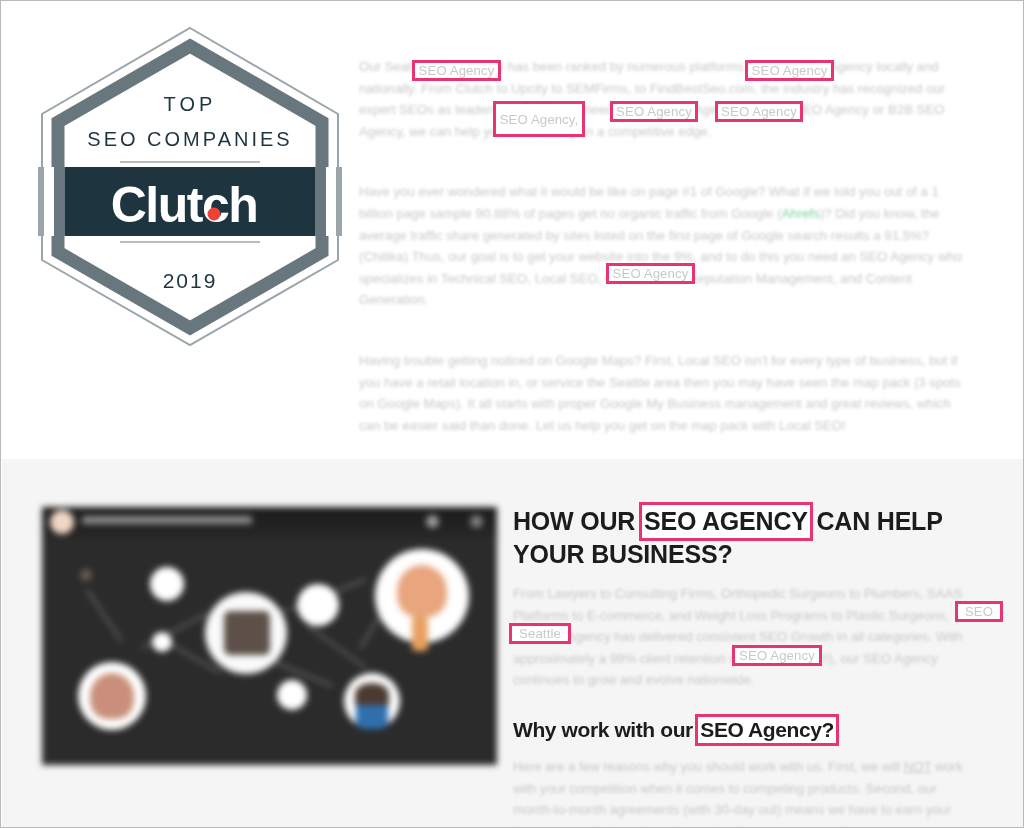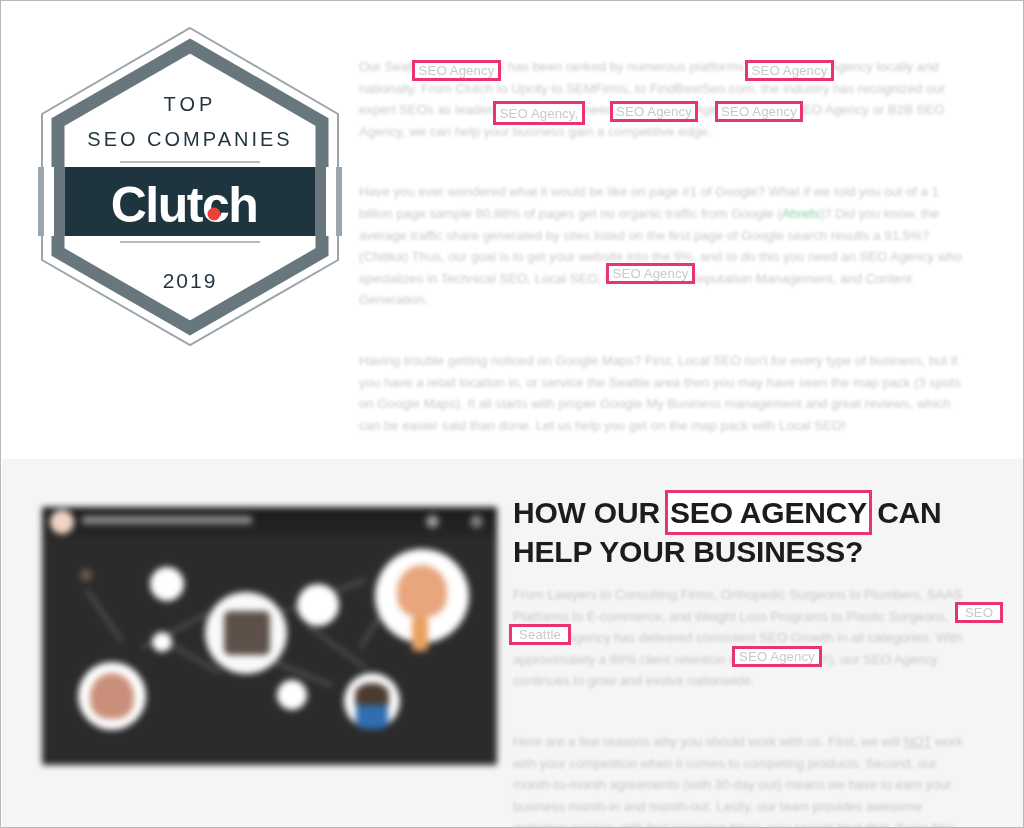--- a/index.html
+++ b/index.html
@@ -105,25 +105,26 @@
 
   .node { position: absolute; border-radius: 50%; background: #ffffff; }
   .edge { position: absolute; background: #6e6e6e; height: 1.5px; transform-origin: 0 50%; }
 
   .col-right-2 {
     position: absolute;
     left: 512px; top: 492px;
     width: 455px;
   }
   h2.head-upper {
-    font-size: 30px;
+    font-size: 25px;
     font-weight: bold;
     color: #1c1c1c;
     line-height: 1.3;
     letter-spacing: -0.2px;
+    margin-top: 12px;
   }
 
   
   .hl {
     position: relative;
     display: inline-block;
     background: #ffffff;
     outline: 3px solid #e8356d;
     color: #c9c9c9;
     filter: none !important;
@@ -195,21 +196,21 @@
     </div>
 
     <div class="col-right-1">
 
 
       <div style="position:relative;">
         <p class="body">Our Seattle SEO Agency has been ranked by numerous platforms as a top SEO Agency locally and nationally. From Clutch to Upcity to SEMFirms, to FindBestSeo.com, the industry has recognized our expert SEOs as leaders. Whether you need a Local SEO Agency, national SEO Agency or B2B SEO Agency, we can help your business gain a competitive edge.</p>
 
         <div class="hlabs" style="left:53px;  top:4px;  width:89px; height:21px;">SEO Agency</div>
         <div class="hlabs" style="left:386px; top:4px;  width:89px; height:21px;">SEO Agency</div>
-        <div class="hlabs" style="left:134px; top:45px; width:92px; height:24px;">SEO Agency,</div>
+        <div class="hlabs" style="left:134px; top:45px; width:92px; height:36px;">SEO Agency,</div>
         <div class="hlabs" style="left:251px; top:45px; width:88px; height:21px;">SEO Agency</div>
         <div class="hlabs" style="left:356px; top:45px; width:88px; height:21px;">SEO Agency</div>
       </div>
 
       <div class="sp26"></div>
 
 
       <div style="position:relative;">
         <p class="body"><span>Have you ever wondered what it would be like on page #1 of Google? What if we told you out of a 1 billion page sample 90.88% of pages get no organic traffic from Google (<span class="lnk">Ahrefs</span>)? Did you know, the average traffic share generated by sites listed on the first page of Google search results a 91.5%? (Chitika) Thus, our goal is to get your website into the 9%, and to do this you need an SEO Agency who specializes in Technical SEO, Local SEO, Off-Site SEO, Reputation Management, and Content Generation.</span></p>
         <div class="hlabs" style="left:247px; top:82px; width:89px; height:21px;">SEO Agency</div>
@@ -266,18 +267,19 @@
 
     <div style="position:relative;">
       <p class="body">From Lawyers to Consulting Firms, Orthopedic Surgeons to Plumbers, SAAS Platforms to E-commerce, and Weight Loss Programs to Plastic Surgeons, our SEO Agency has delivered consistent SEO Growth in all categories. With approximately a 99% client retention rate (Awesome!!!), our SEO Agency continues to grow and evolve nationwide.</p>
       <div class="hlabs" style="left:414px; top:18px; width:48px; height:21px;margin-left:28px;">SEO</div>
       <div class="hlabs" style="left:-4px;  top:40px; width:62px; height:21px;">Seattle</div>
       <div class="hlabs" style="left:219px; top:62px; width:90px; height:21px;">SEO Agency</div>
     </div>
 
     <div class="sp26"></div>
 
+    <h2 class="head" style="font-size:21px;"><span>Why work with our </span><span class="hl hl-head">SEO Agency?</span></h2>
 
     <p class="body">Here are a few reasons why you should work with us. First, we will <span class="udl">NOT</span> work with your competition when it comes to competing products. Second, our month-to-month agreements (with 30-day out) means we have to earn your business month-in and month-out. Lastly, our team provides awesome customer service, with fast response times, you cannot beat that.  If you hire us, we literally work for YOU!</p>
 
   </div>
 
 </div>
 
 </body></html>

